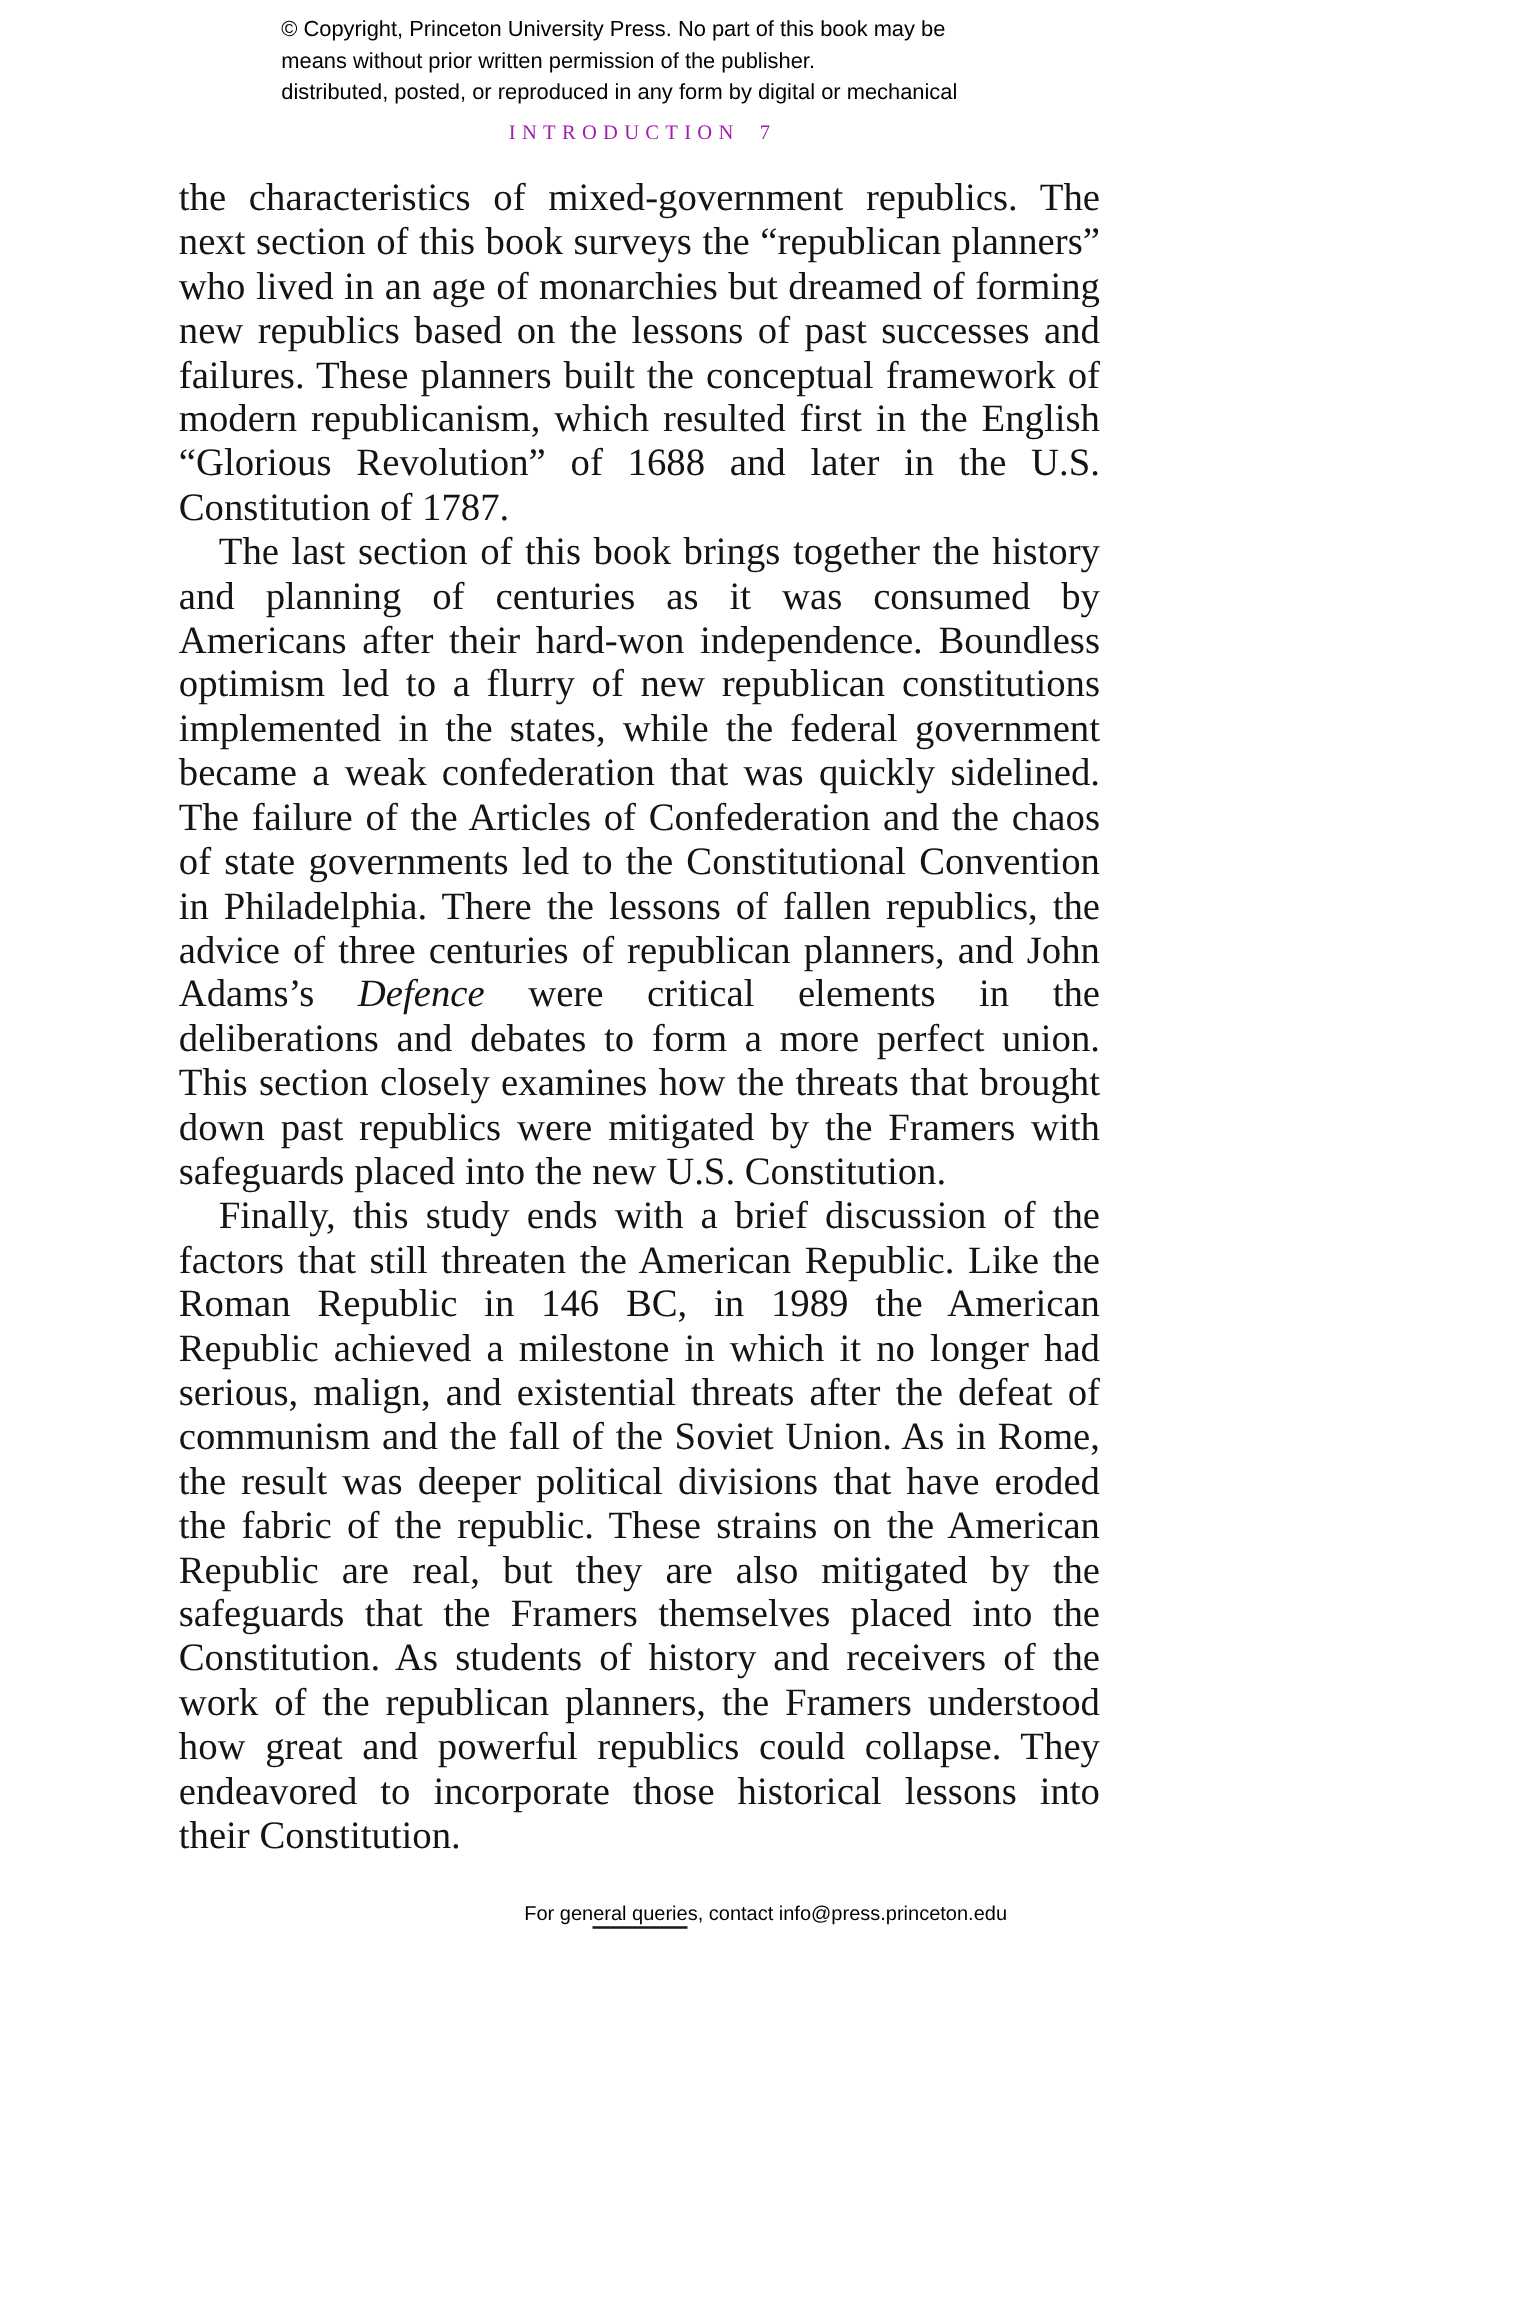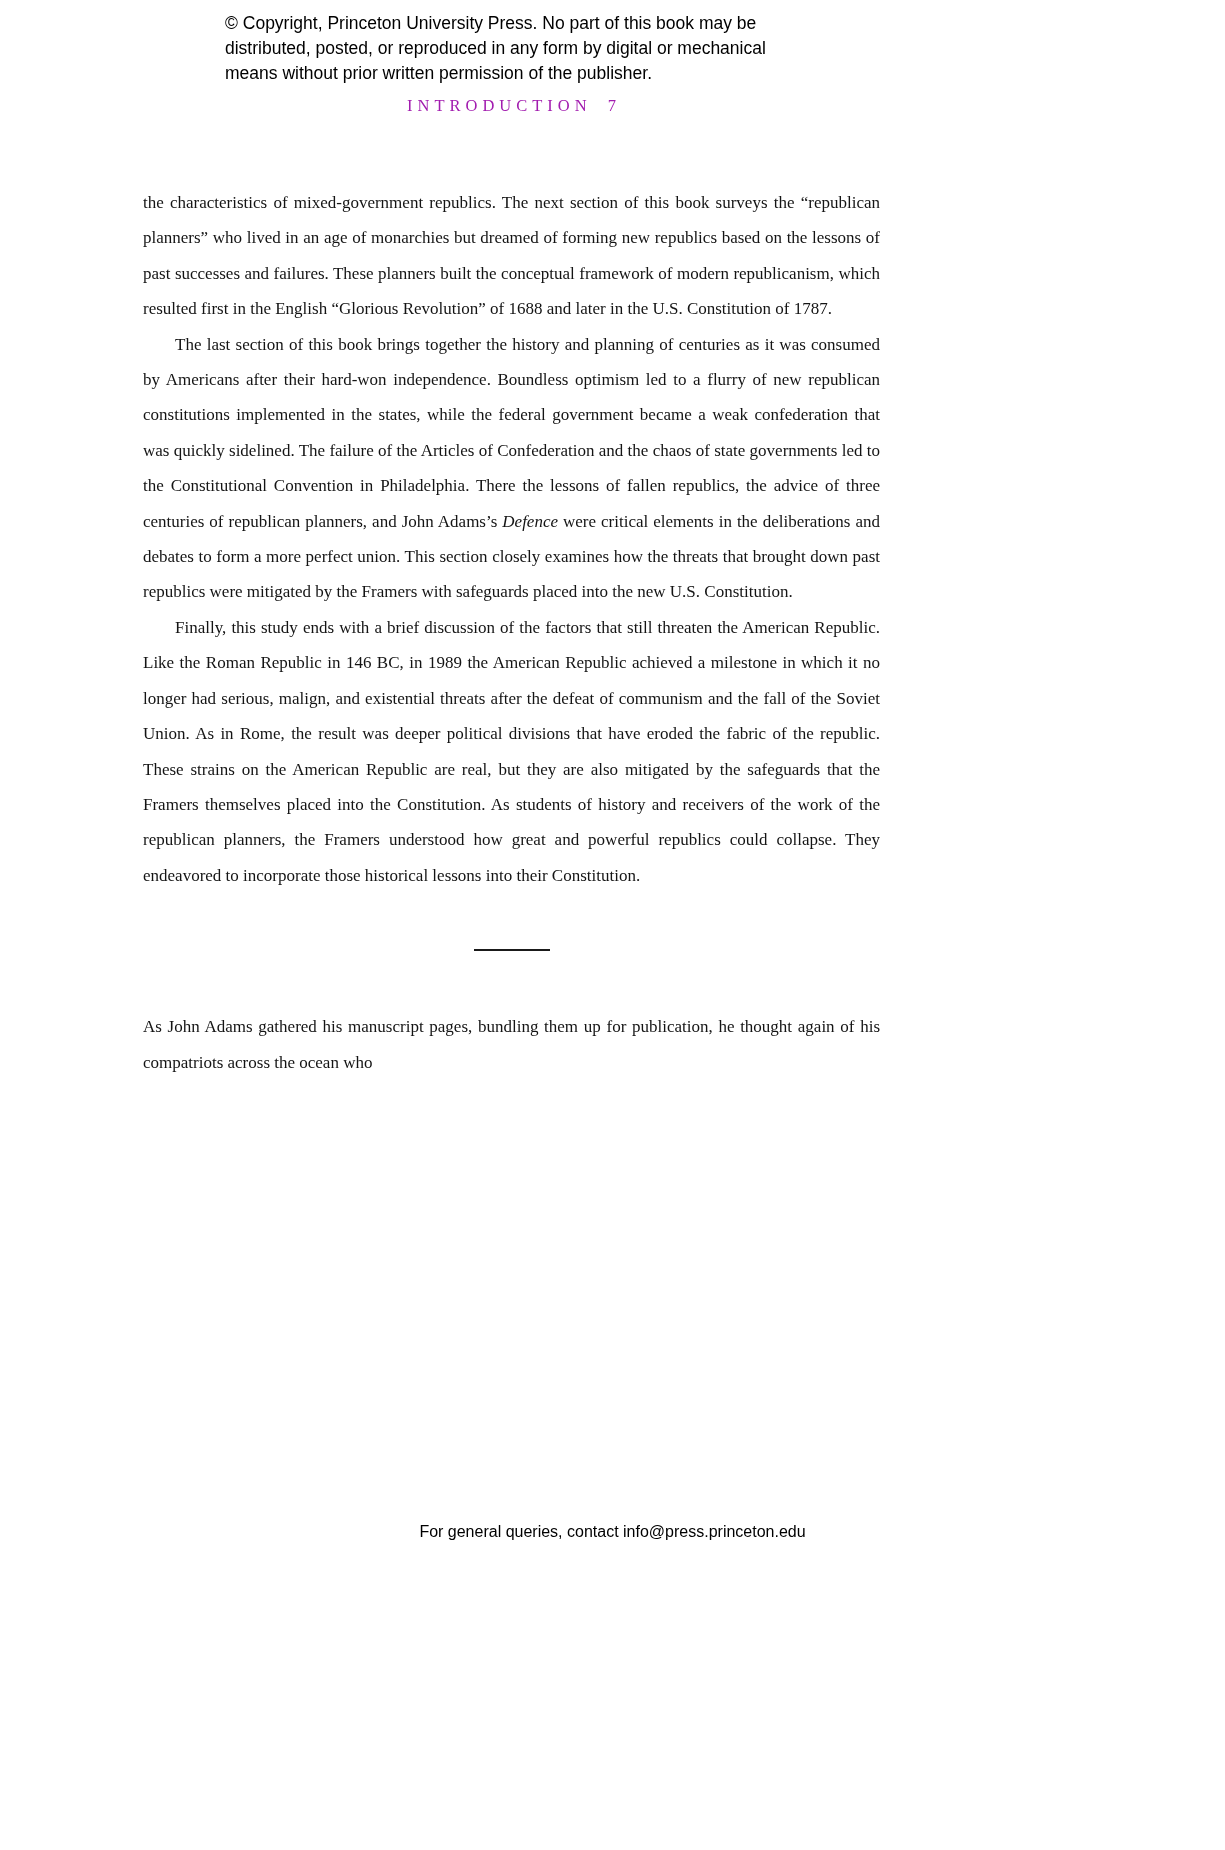--- a/index.html
+++ b/index.html
@@ -39,25 +39,24 @@
   }
   .running-head .page-number {
     margin-left: 16px;
     letter-spacing: 0;
   }
   .body-text {
     position: absolute;
     left: 143px;
     top: 140px;
     width: 737px;
-    font-size: 17px;
+    font-size: 31px;
     line-height: 35.4px;
     text-align: justify;
     color: #141414;
-    margin-top: 45px;
   }
   .body-text p { text-align: justify; }
   .body-text p.indent { text-indent: 32px; }
   .body-text em { font-style: italic; }
   .section-divider {
     width: 76px;
     border: none;
     border-top: 2px solid #1a1a1a;
     margin: 56px auto 0 auto;
   }
@@ -75,33 +74,32 @@
     color: #000000;
   }
 </style>
 </head>
 <body>
 
 <div class="page">
 
   <div class="copyright">
     <div>© Copyright, Princeton University Press. No part of this book may be</div>
+    <div>means without prior written permission of the publisher.</div>
     <div>distributed, posted, or reproduced in any form by digital or mechanical</div>
-    <div>means without prior written permission of the publisher.</div>
   </div>
 
   <div class="running-head">
     <span class="chapter-title">INTRODUCTION</span><span class="page-number">7</span>
   </div>
 
   <div class="body-text">
     <p class="no-indent">the characteristics of mixed-government republics. The next section of this book surveys the “republican planners” who lived in an age of monarchies but dreamed of forming new republics based on the lessons of past successes and failures. These planners built the conceptual framework of modern republicanism, which resulted first in the English “Glorious Revolution” of 1688 and later in the U.S. Constitution of 1787.</p>
     <p class="indent"><span>The last section of this book brings together the history and planning of centuries as it was consumed by Americans after their hard-won independence. Boundless optimism led to a flurry of new republican constitutions implemented in the states, while the federal government became a weak confederation that was quickly sidelined. The failure of the Articles of Confederation and the chaos of state governments led to the Constitutional Convention in Philadelphia. There the lessons of fallen republics, the advice of three centuries of republican planners, and John Adams’s </span><em>Defence</em><span> were critical elements in the deliberations and debates to form a more perfect union. This section closely examines how the threats that brought down past republics were mitigated by the Framers with safeguards placed into the new U.S. Constitution.</span></p>
     <p class="indent">Finally, this study ends with a brief discussion of the factors that still threaten the American Republic. Like the Roman Republic in 146 BC, in 1989 the American Republic achieved a milestone in which it no longer had serious, malign, and existential threats after the defeat of communism and the fall of the Soviet Union. As in Rome, the result was deeper political divisions that have eroded the fabric of the republic. These strains on the American Republic are real, but they are also mitigated by the safeguards that the Framers themselves placed into the Constitution. As students of history and receivers of the work of the republican planners, the Framers understood how great and powerful republics could collapse. They endeavored to incorporate those historical lessons into their Constitution.</p>
     <hr class="section-divider">
-    <p class="no-indent after-divider">As John Adams gathered his manuscript pages, bundling them up for publication, he thought again of his compatriots across the ocean who</p>
   </div>
 
   <div class="footer">
     <span>For general queries, contact info@press.princeton.edu</span>
   </div>
 
 </div>
 
 </body></html>

